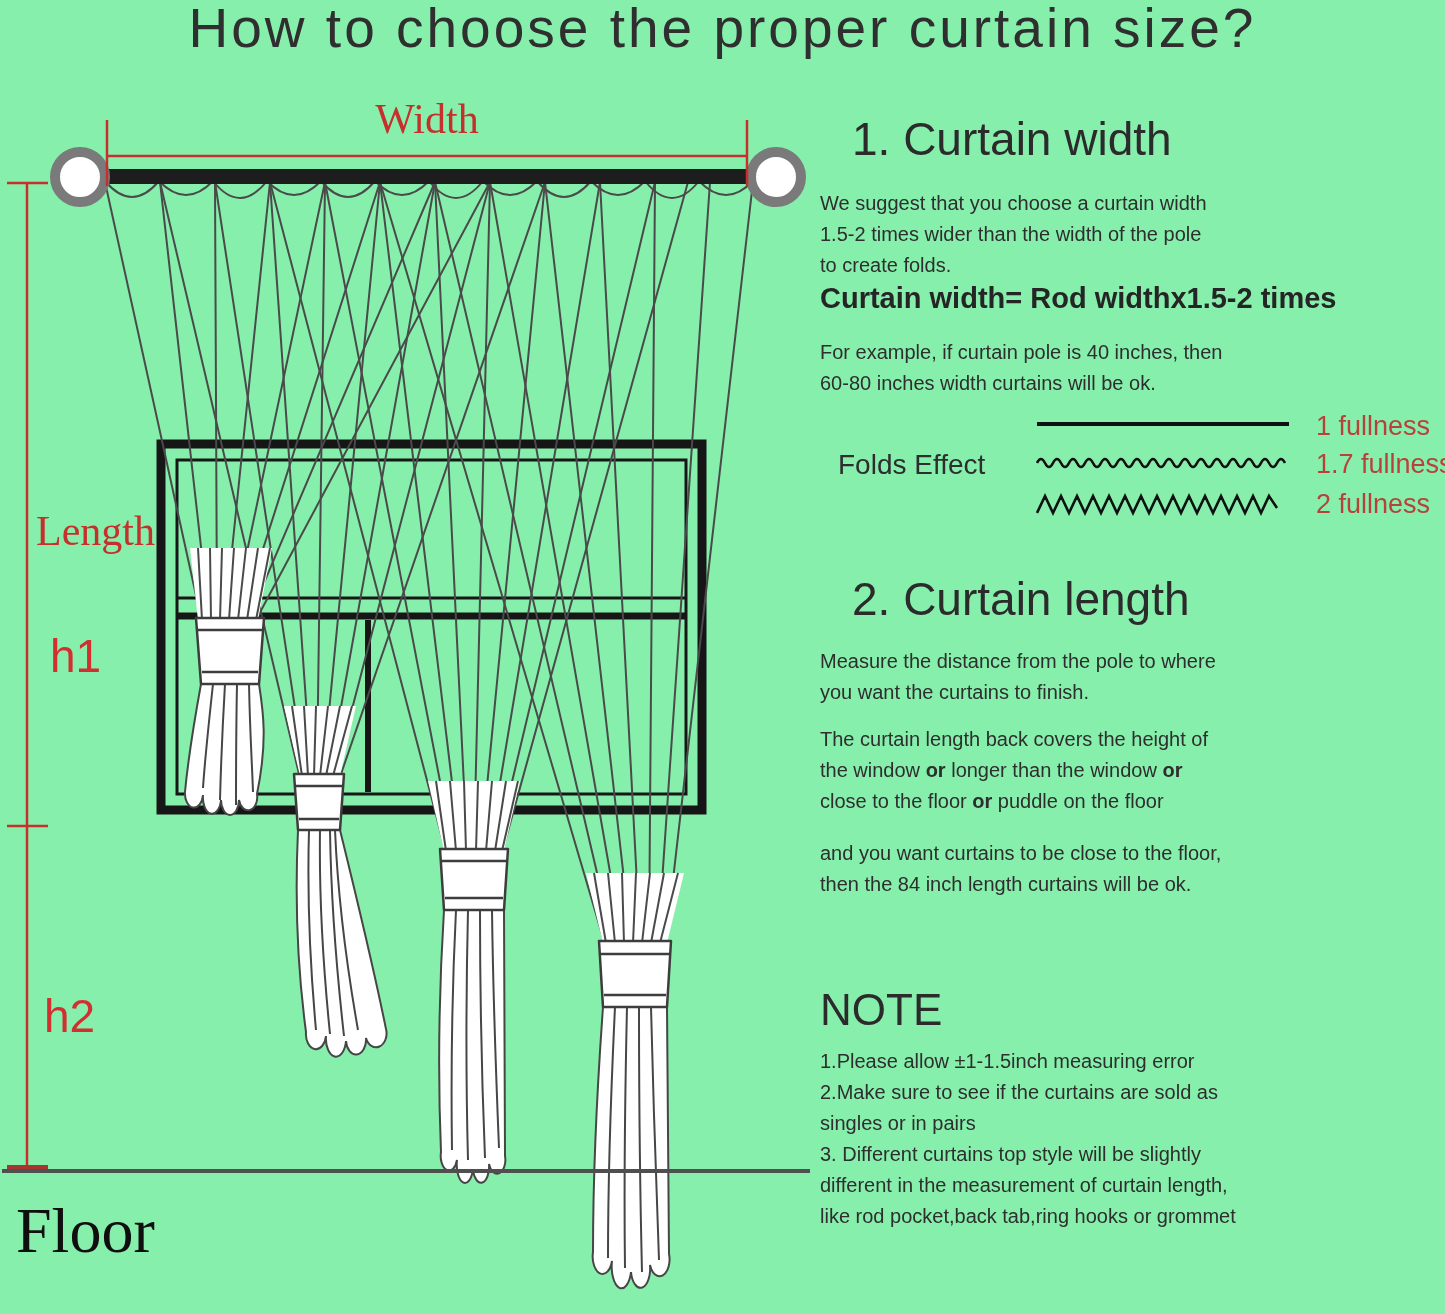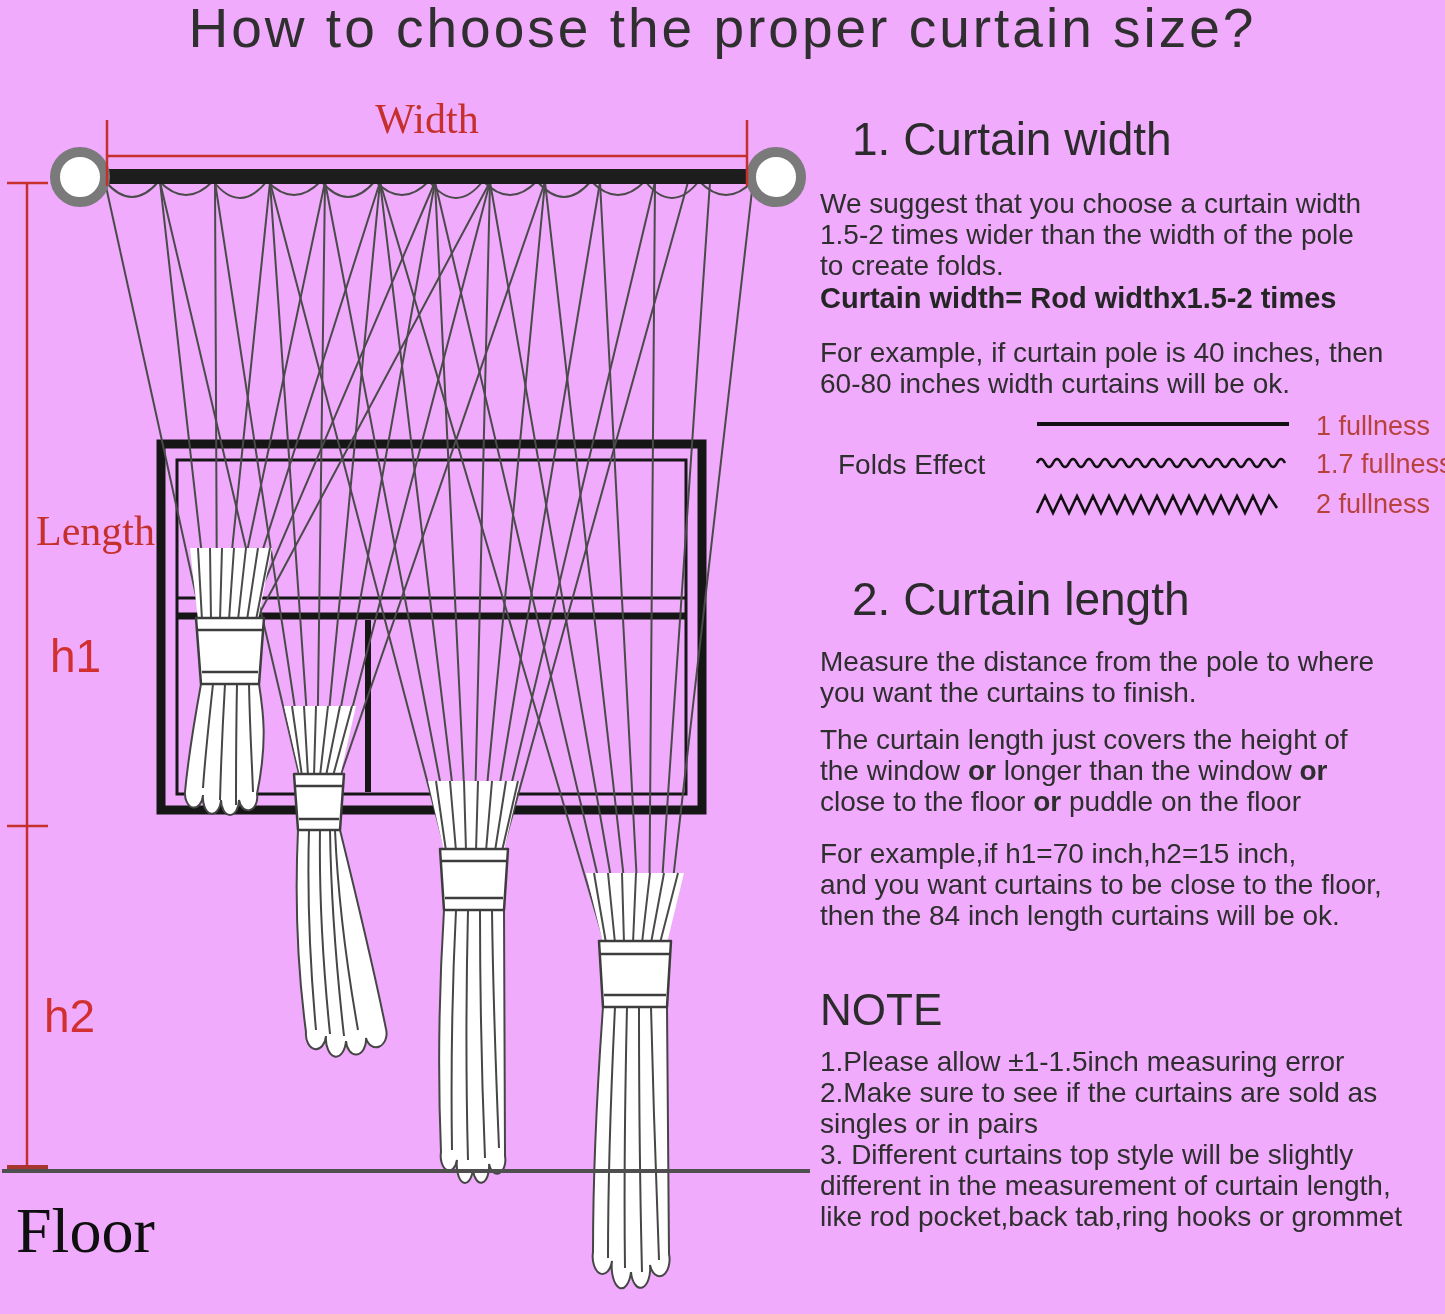--- a/index.html
+++ b/index.html
@@ -1,27 +1,27 @@
 <!DOCTYPE html>
 <html><head>
 <meta charset="utf-8">
 <style>
   html,body{margin:0;padding:0;background:#ffffff;}
-  #page{position:relative;width:1445px;height:1314px;background:#f0abfc;overflow:hidden;
+  #page{position:relative;width:1445px;height:1314px;background:#86efac;overflow:hidden;
         font-family:"Liberation Sans",sans-serif;color:#2e2e2e;}
   
   .title{position:absolute;left:0;top:-4px;width:100%;text-align:center;
          font-size:55px;letter-spacing:3px;color:#2f2f2f;}
   
   .diagram-svg{position:absolute;left:0;top:0;}
   
   .rcol{position:absolute;left:820px;top:0;width:625px;}
   .rcol .blk{position:absolute;left:0;width:625px;}
   .sec-head{font-size:46px;color:#2b2b2b;margin-left:32px;white-space:nowrap;}
-  .body-line{font-size:28px;line-height:31px;color:#2e2e2e;white-space:nowrap;}
+  .body-line{font-size:20px;line-height:31px;color:#2e2e2e;white-space:nowrap;}
   .formula{font-size:29px;font-weight:bold;color:#252525;white-space:nowrap;}
   .note-head{font-size:44px;color:#2b2b2b;}
   
   .folds{position:absolute;left:0;top:405px;width:625px;height:135px;}
   .folds-label{position:absolute;left:18px;top:44px;font-size:28px;color:#2e2e2e;white-space:nowrap;}
   .fold-row{position:absolute;left:16px;width:625px;height:34px;}
   .fold-line{position:absolute;left:200px;top:0;}
   .fold-tag{position:absolute;left:480px;top:0;font-size:27px;color:#b7423c;white-space:nowrap;}
   .r1{top:6px}.r2{top:44px}.r3{top:84px}
 </style>
@@ -149,27 +149,26 @@
     </div>
 
     <div class="blk sec-head" style="top:572px">2. Curtain length</div>
 
     <div class="blk" style="top:646px">
       <div class="body-line">Measure the distance from the pole to where</div>
       <div class="body-line">you want the curtains to finish.</div>
     </div>
 
     <div class="blk" style="top:724px">
-      <div class="body-line">The curtain length just covers the height of</div>
+      <div class="body-line">The curtain length back covers the height of</div>
       <div class="body-line"><span>the window </span><b>or</b><span> longer than the window </span><b>or</b></div>
       <div class="body-line"><span>close to the floor </span><b>or</b><span> puddle on the floor</span></div>
     </div>
 
     <div class="blk" style="top:838px">
-      <div class="body-line">For example,if h1=70 inch,h2=15 inch,</div>
       <div class="body-line">and you want curtains to be close to the floor,</div>
       <div class="body-line">then the 84 inch length curtains will be ok.</div>
     </div>
 
     <div class="blk note-head" style="top:985px">NOTE</div>
 
     <div class="blk" style="top:1046px">
       <div class="body-line">1.Please allow ±1-1.5inch measuring error</div>
       <div class="body-line">2.Make sure to see if the curtains are sold as</div>
       <div class="body-line">singles or in pairs</div>

